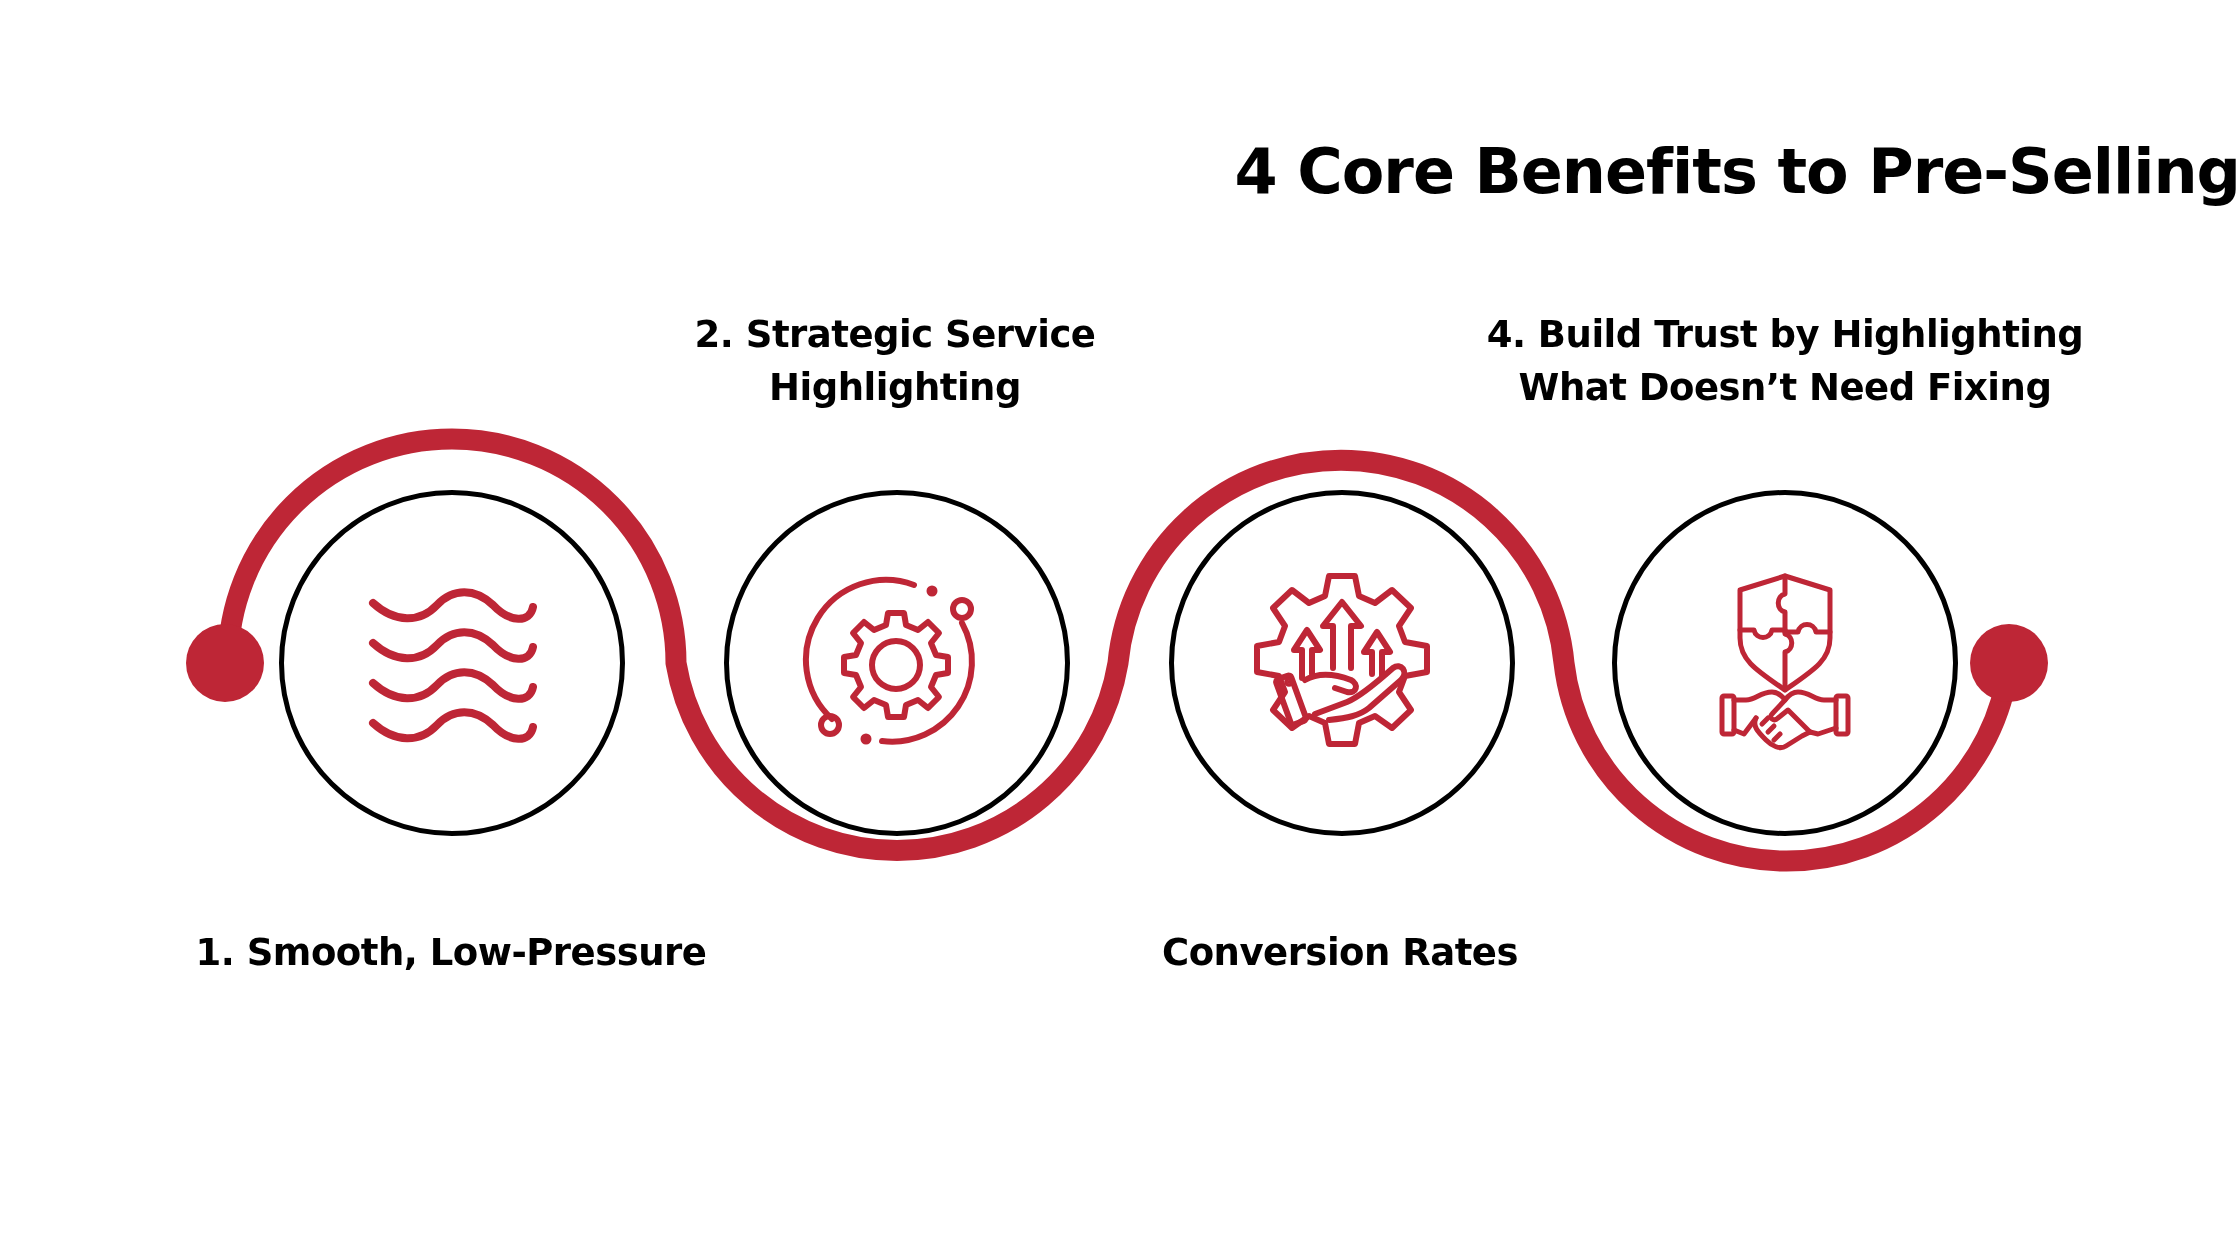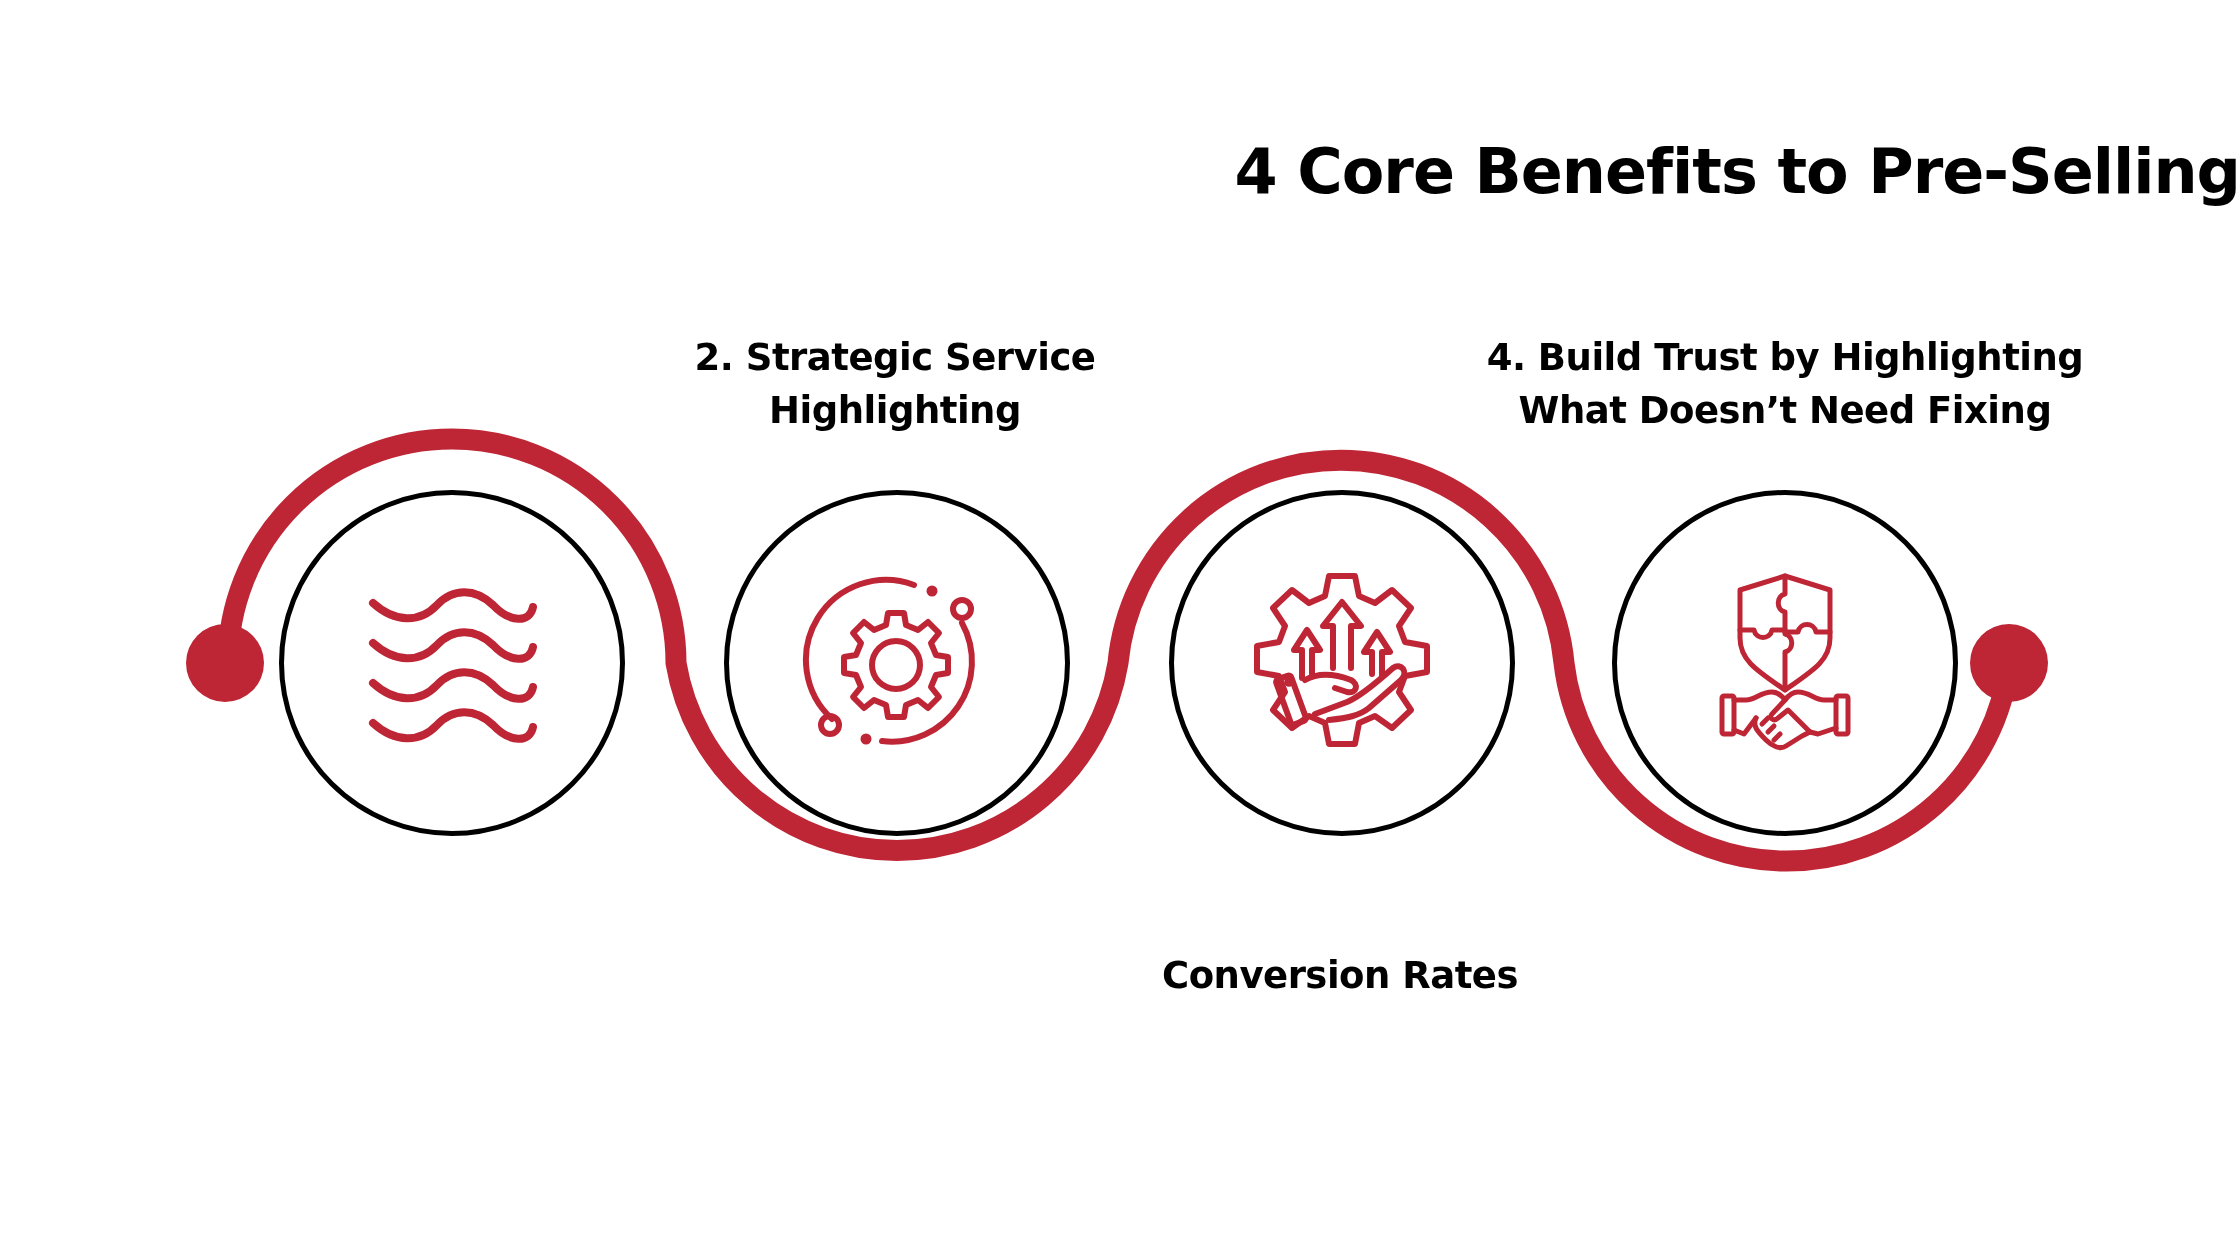--- a/index.html
+++ b/index.html
@@ -34,21 +34,20 @@
     height: 1260px;
   }
   .label {
     position: absolute;
     width: 640px;
     text-align: center;
     font-size: 37px;
     font-weight: bold;
     line-height: 53px;
     letter-spacing: -0.5px;
-    margin-top: 23px;
   }
   .label .line { display: block; white-space: nowrap; }
   .node {
     position: absolute;
     width: 346px;
     height: 346px;
     border-radius: 50%;
     border: 5px solid #000000;
     box-sizing: border-box;
     background: transparent;
@@ -77,20 +76,21 @@
   <svg width="170" height="160" viewBox="0 0 170 160">
     <g fill="none" stroke="#BE2636" stroke-width="8" stroke-linecap="round">
       <path d="M8 20 C 30 40, 55 40, 72 22 C 88 5, 110 5, 128 22 C 145 40, 165 40, 168 24" transform="translate(-2,0)"></path>
       <path d="M8 60 C 30 80, 55 80, 72 62 C 88 45, 110 45, 128 62 C 145 80, 165 80, 168 64" transform="translate(-2,0)"></path>
       <path d="M8 100 C 30 120, 55 120, 72 102 C 88 85, 110 85, 128 102 C 145 120, 165 120, 168 104" transform="translate(-2,0)"></path>
       <path d="M8 140 C 30 160, 55 160, 72 142 C 88 125, 110 125, 128 142 C 145 160, 165 160, 168 144" transform="translate(-2,0)"></path>
     </g>
   </svg>
 </div>
 <div class="label" style="left:131px; top:926px;">
+  <span class="line">1. Smooth, Low-Pressure</span>
 </div>
 
 <div class="node" style="left:724px; top:490px;">
   <svg width="190" height="180" viewBox="0 0 190 180">
     <g fill="none" stroke="#BE2636" stroke-width="6" stroke-linecap="round" stroke-linejoin="round">
 
       <path d="M112 12 A 80 80 0 0 0 30 146"></path>
       <path d="M80 168 A 80 80 0 0 0 160 50"></path>
       <circle cx="160" cy="36" r="9"></circle>
       <circle cx="28" cy="152" r="9"></circle>

